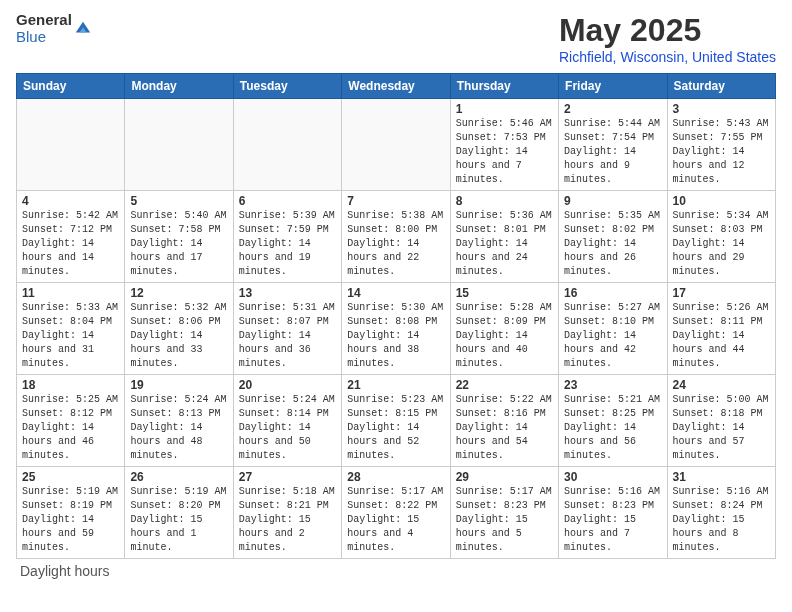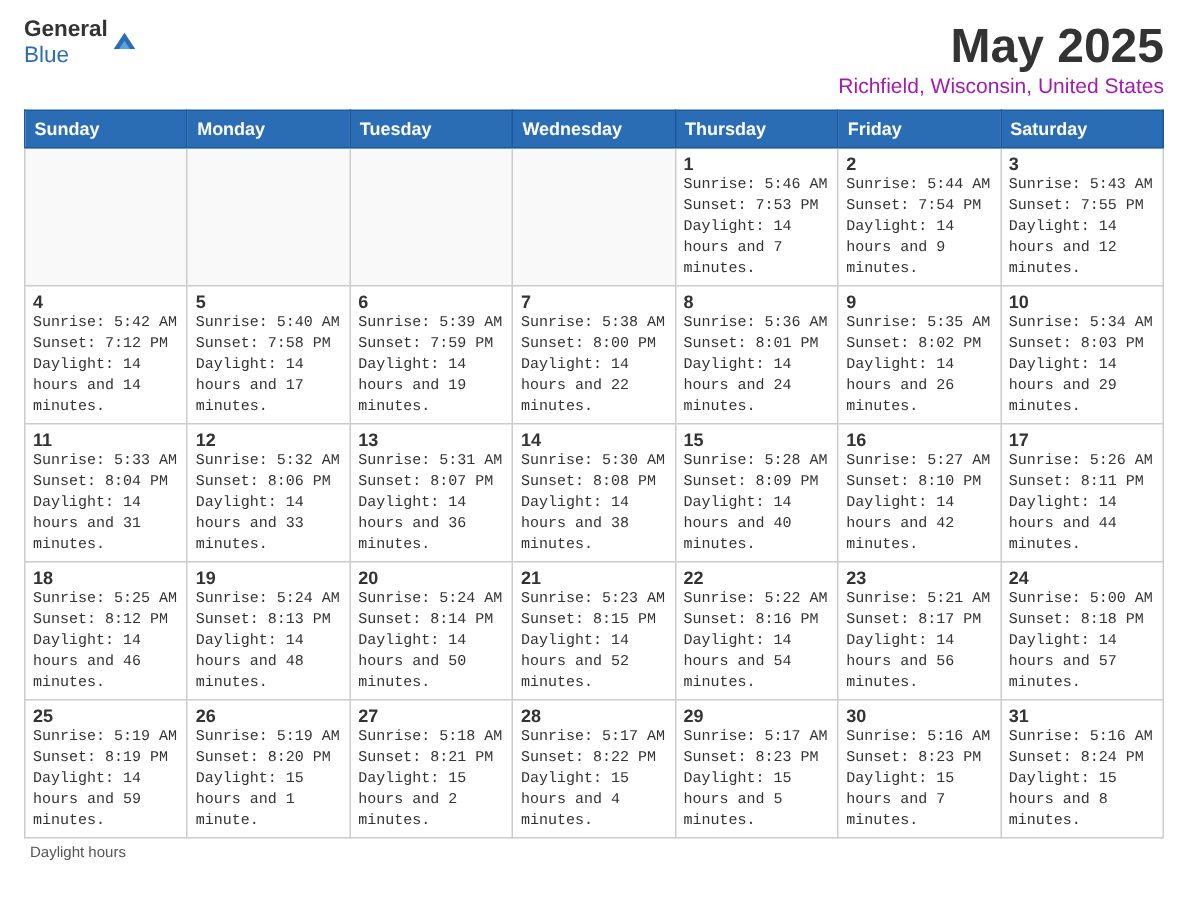--- a/index.html
+++ b/index.html
@@ -42,30 +42,29 @@
       font-weight: normal;
       color: #2a6db5;
     }
     .logo-icon {
       width: 18px;
       height: 18px;
       margin-left: 2px;
       align-self: center;
     }
     .title-block {
-      text-align: right;
     }
     .month-title {
       font-size: 32px;
       font-weight: bold;
       color: #333;
     }
     .location {
       font-size: 14px;
-      color: #a21caf;
+      color: #1d4ed8;
     }
     .calendar-table {
       width: 100%;
       border-collapse: collapse;
       flex: 1;
     }
     .calendar-table th {
       background-color: #2a6db5;
       color: #fff;
       font-size: 12px;
@@ -94,21 +93,21 @@
       display: block;
       margin-bottom: 1px;
     }
     .day-info {
       font-size: 10px;
       color: #333;
       line-height: 1.4;
       font-family: Liberation Mono, monospace;
     }
     .footer {
-      font-size: 10px;
+      font-size: 14px;
       color: #555;
       margin-top: 4px;
       padding-left: 4px;
     }
   </style>
 </head>
 <body>
 
 <div class="page">
   <div class="header">
@@ -302,21 +301,21 @@
           <td>
             <span class="day-number">22</span>
             <div class="day-info">Sunrise: 5:22 AM
 Sunset: 8:16 PM
 Daylight: 14 hours
 and 54 minutes.</div>
           </td>
           <td>
             <span class="day-number">23</span>
             <div class="day-info">Sunrise: 5:21 AM
-Sunset: 8:17 PM
+Sunset: 8:25 PM
 Daylight: 14 hours
 and 56 minutes.</div>
           </td>
           <td>
             <span class="day-number">24</span>
             <div class="day-info">Sunrise: 5:00 AM
 Sunset: 8:18 PM
 Daylight: 14 hours
 and 57 minutes.</div>
           </td>

